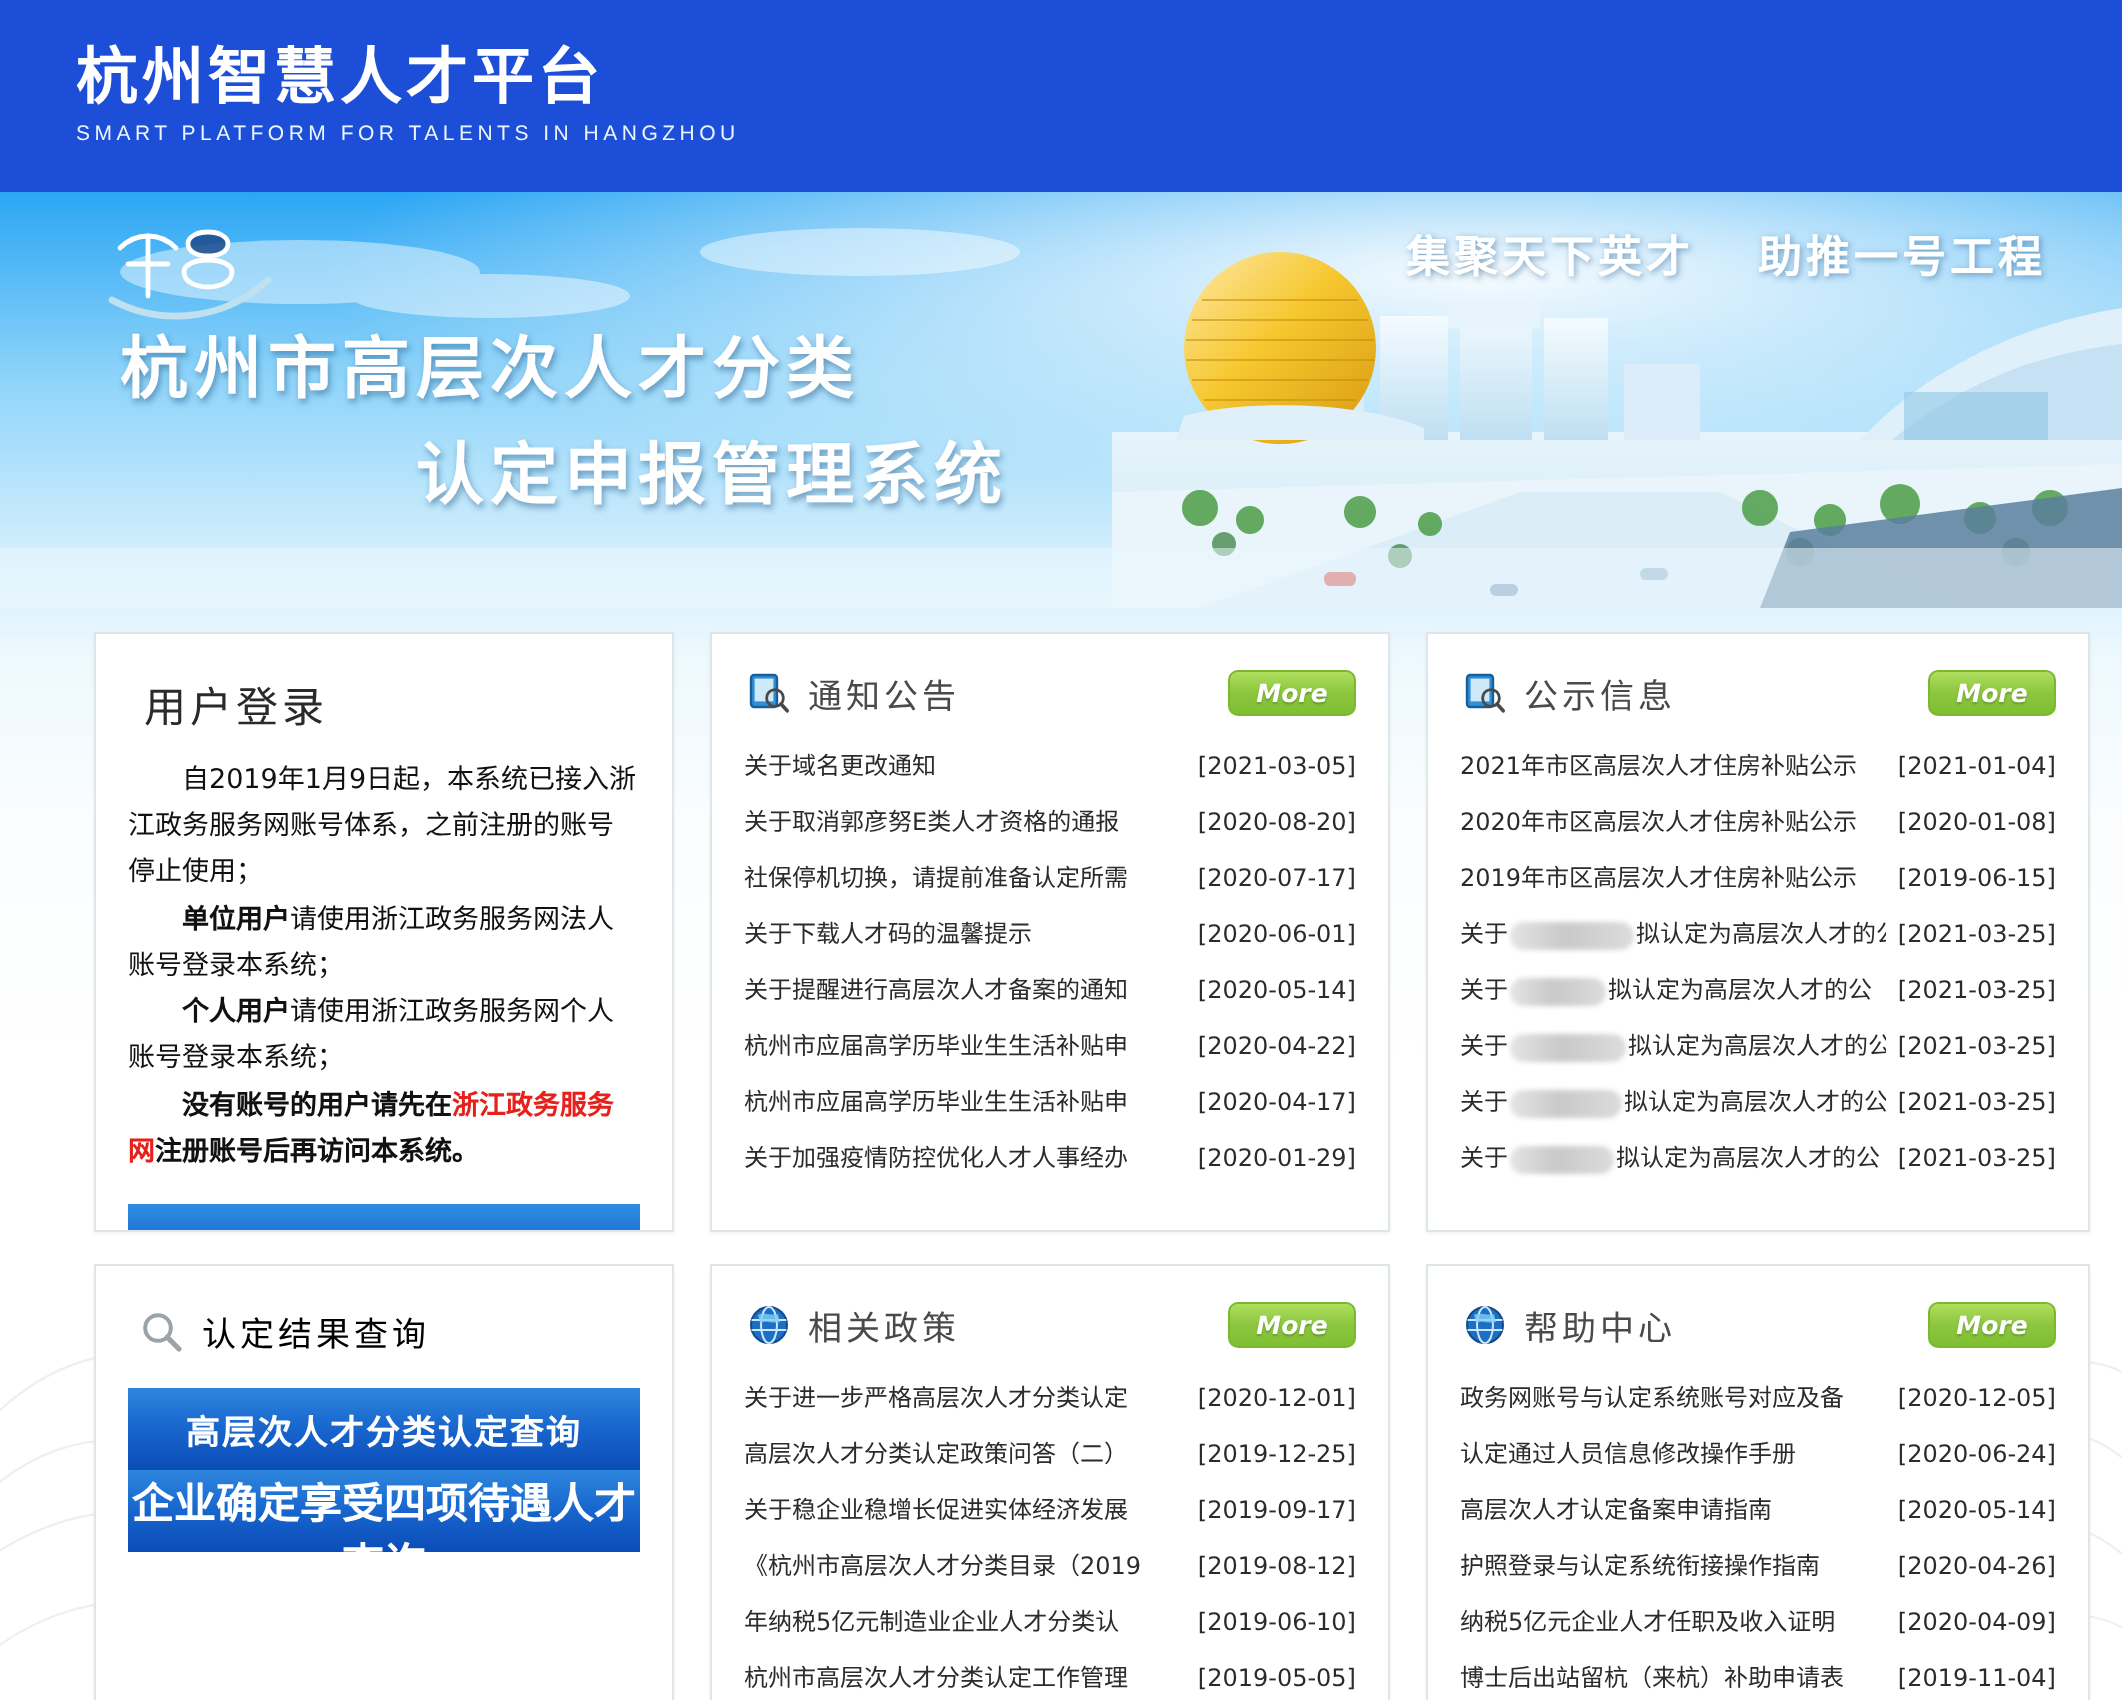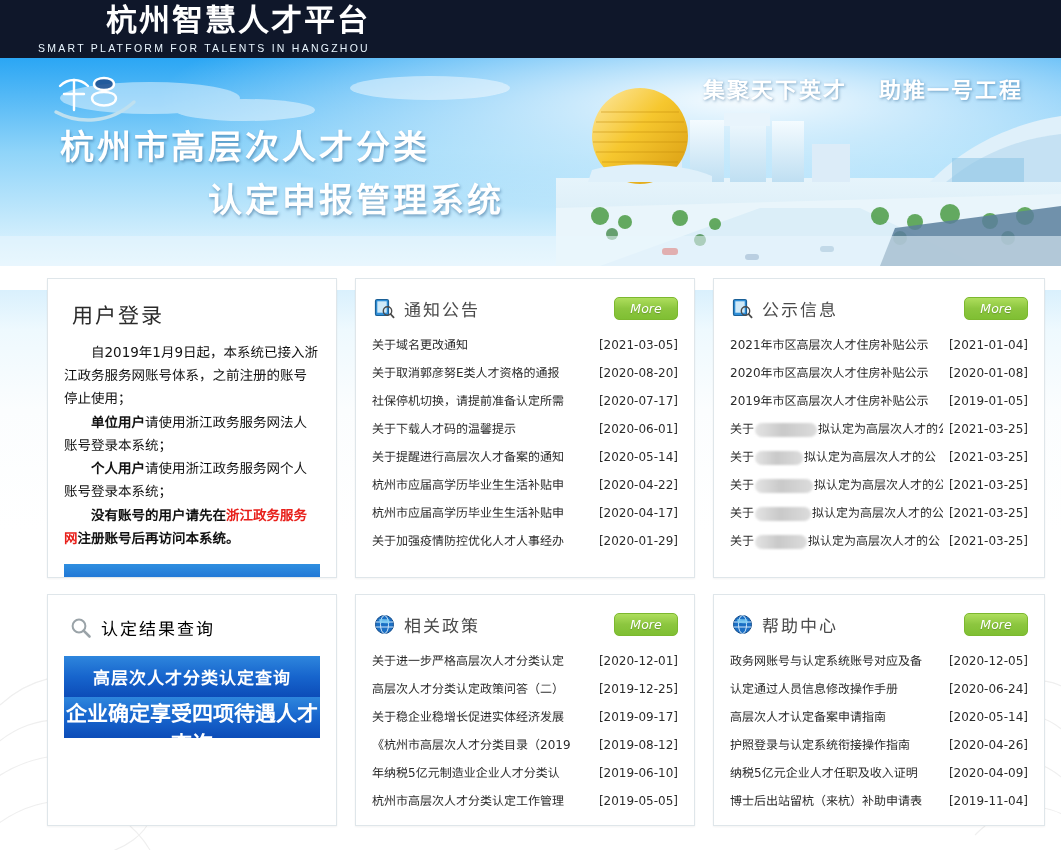--- a/index.html
+++ b/index.html
@@ -27,23 +27,23 @@
   .page-bg {
     position: absolute; left: 0; top: 290px;
     width: 1061px; height: 560px;
     background: linear-gradient(180deg, #d9f0fd 0%, #eef9fe 40px, #fbfdfe 120px, #ffffff 240px);
     z-index: 0;
   }
 
   
   .header {
     position: relative; z-index: 3;
-    height: 58px;
-    background: #0f172a;
-    display: flex; align-items: center; text-align: right;
+    height: 96px;
+    background: #1d4ed8;
+    display: flex; align-items: center;
   }
   .logo-block { margin-left: 38px; line-height: 1; }
   .logo-cn {
     font-family: "DejaVu Sans", sans-serif;
     font-size: 31px; font-weight: 700; color: #ffffff;
     letter-spacing: 2px;
   }
   .logo-en {
     margin-top: 7px;
     font-size: 10.5px; color: #eaf6ff; letter-spacing: 2.25px;
@@ -145,21 +145,21 @@
     font-family: "DejaVu Serif", serif;
     font-size: 17px; color: #4a4a4a; letter-spacing: 2px;
     margin-left: 9px;
   }
   .more-btn {
     margin-left: auto; cursor: pointer;
     width: 64px; height: 23px; border: 1px solid #7cb82f;
     border-radius: 5px;
     background: linear-gradient(180deg,#aede5d 0%, #8cc63f 50%, #7fbf33 100%);
     color: #ffffff; font-size: 12.5px; font-style: italic;
-    font-weight: 400; line-height: 21px; text-align: center;
+    font-weight: 700; line-height: 21px; text-align: center;
     text-shadow: 0 1px 1px rgba(90,130,40,.6);
     font-family: "DejaVu Sans", sans-serif;
   }
   .news-list { list-style: none; }
   .news-list li {
     display: flex; align-items: center;
     font-size: 12px; color: #2b2b2b;
     height: 28px; line-height: 28px;
     font-family: "DejaVu Sans", sans-serif;
     white-space: nowrap; overflow: hidden;
@@ -396,21 +396,21 @@
         <li>
           <span class="nt">2021年市区高层次人才住房补贴公示</span>
           <span class="nd">[2021-01-04]</span>
         </li>
         <li>
           <span class="nt">2020年市区高层次人才住房补贴公示</span>
           <span class="nd">[2020-01-08]</span>
         </li>
         <li>
           <span class="nt">2019年市区高层次人才住房补贴公示</span>
-          <span class="nd">[2019-01-05]</span>
+          <span class="nd">[2019-06-15]</span>
         </li>
         <li>
           <span class="nt"><span>关于</span><span class="redact" style="width: 62px;"></span><span>拟认定为高层次人才的公</span></span>
           <span class="nd">[2021-03-25]</span>
         </li>
         <li>
           <span class="nt"><span>关于</span><span class="redact" style="width: 48px;"></span><span>拟认定为高层次人才的公</span></span>
           <span class="nd">[2021-03-25]</span>
         </li>
         <li>

